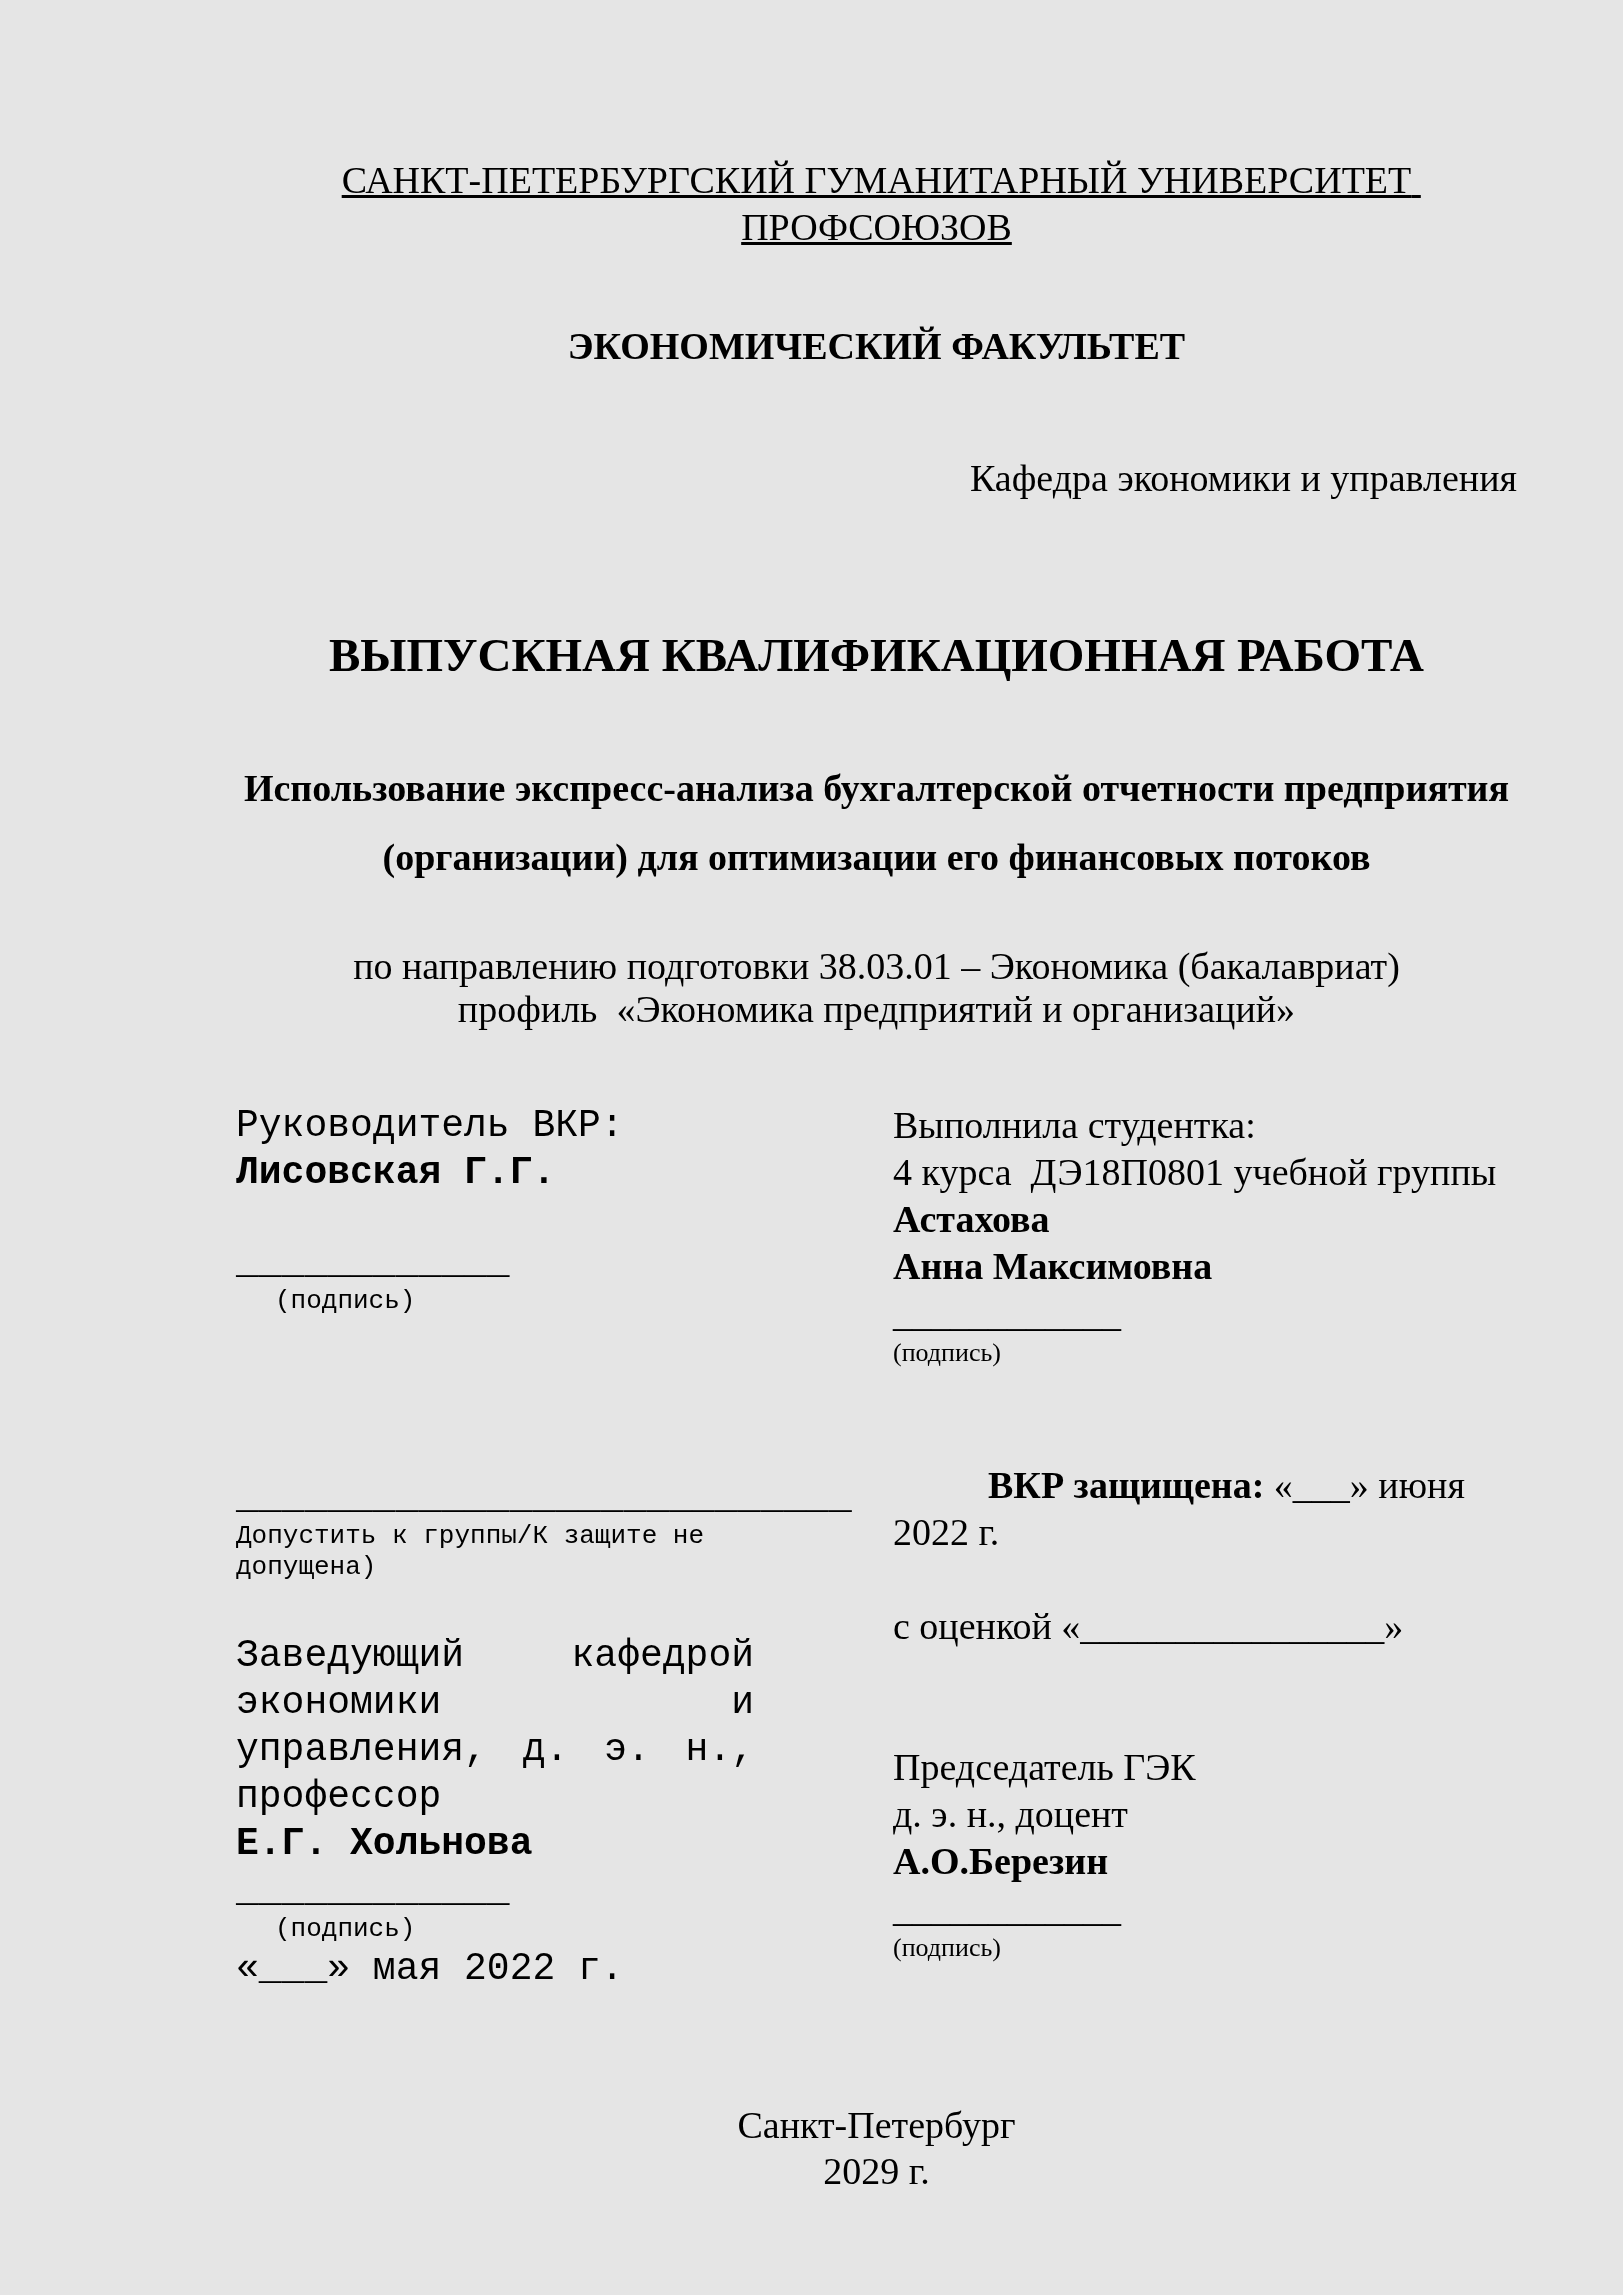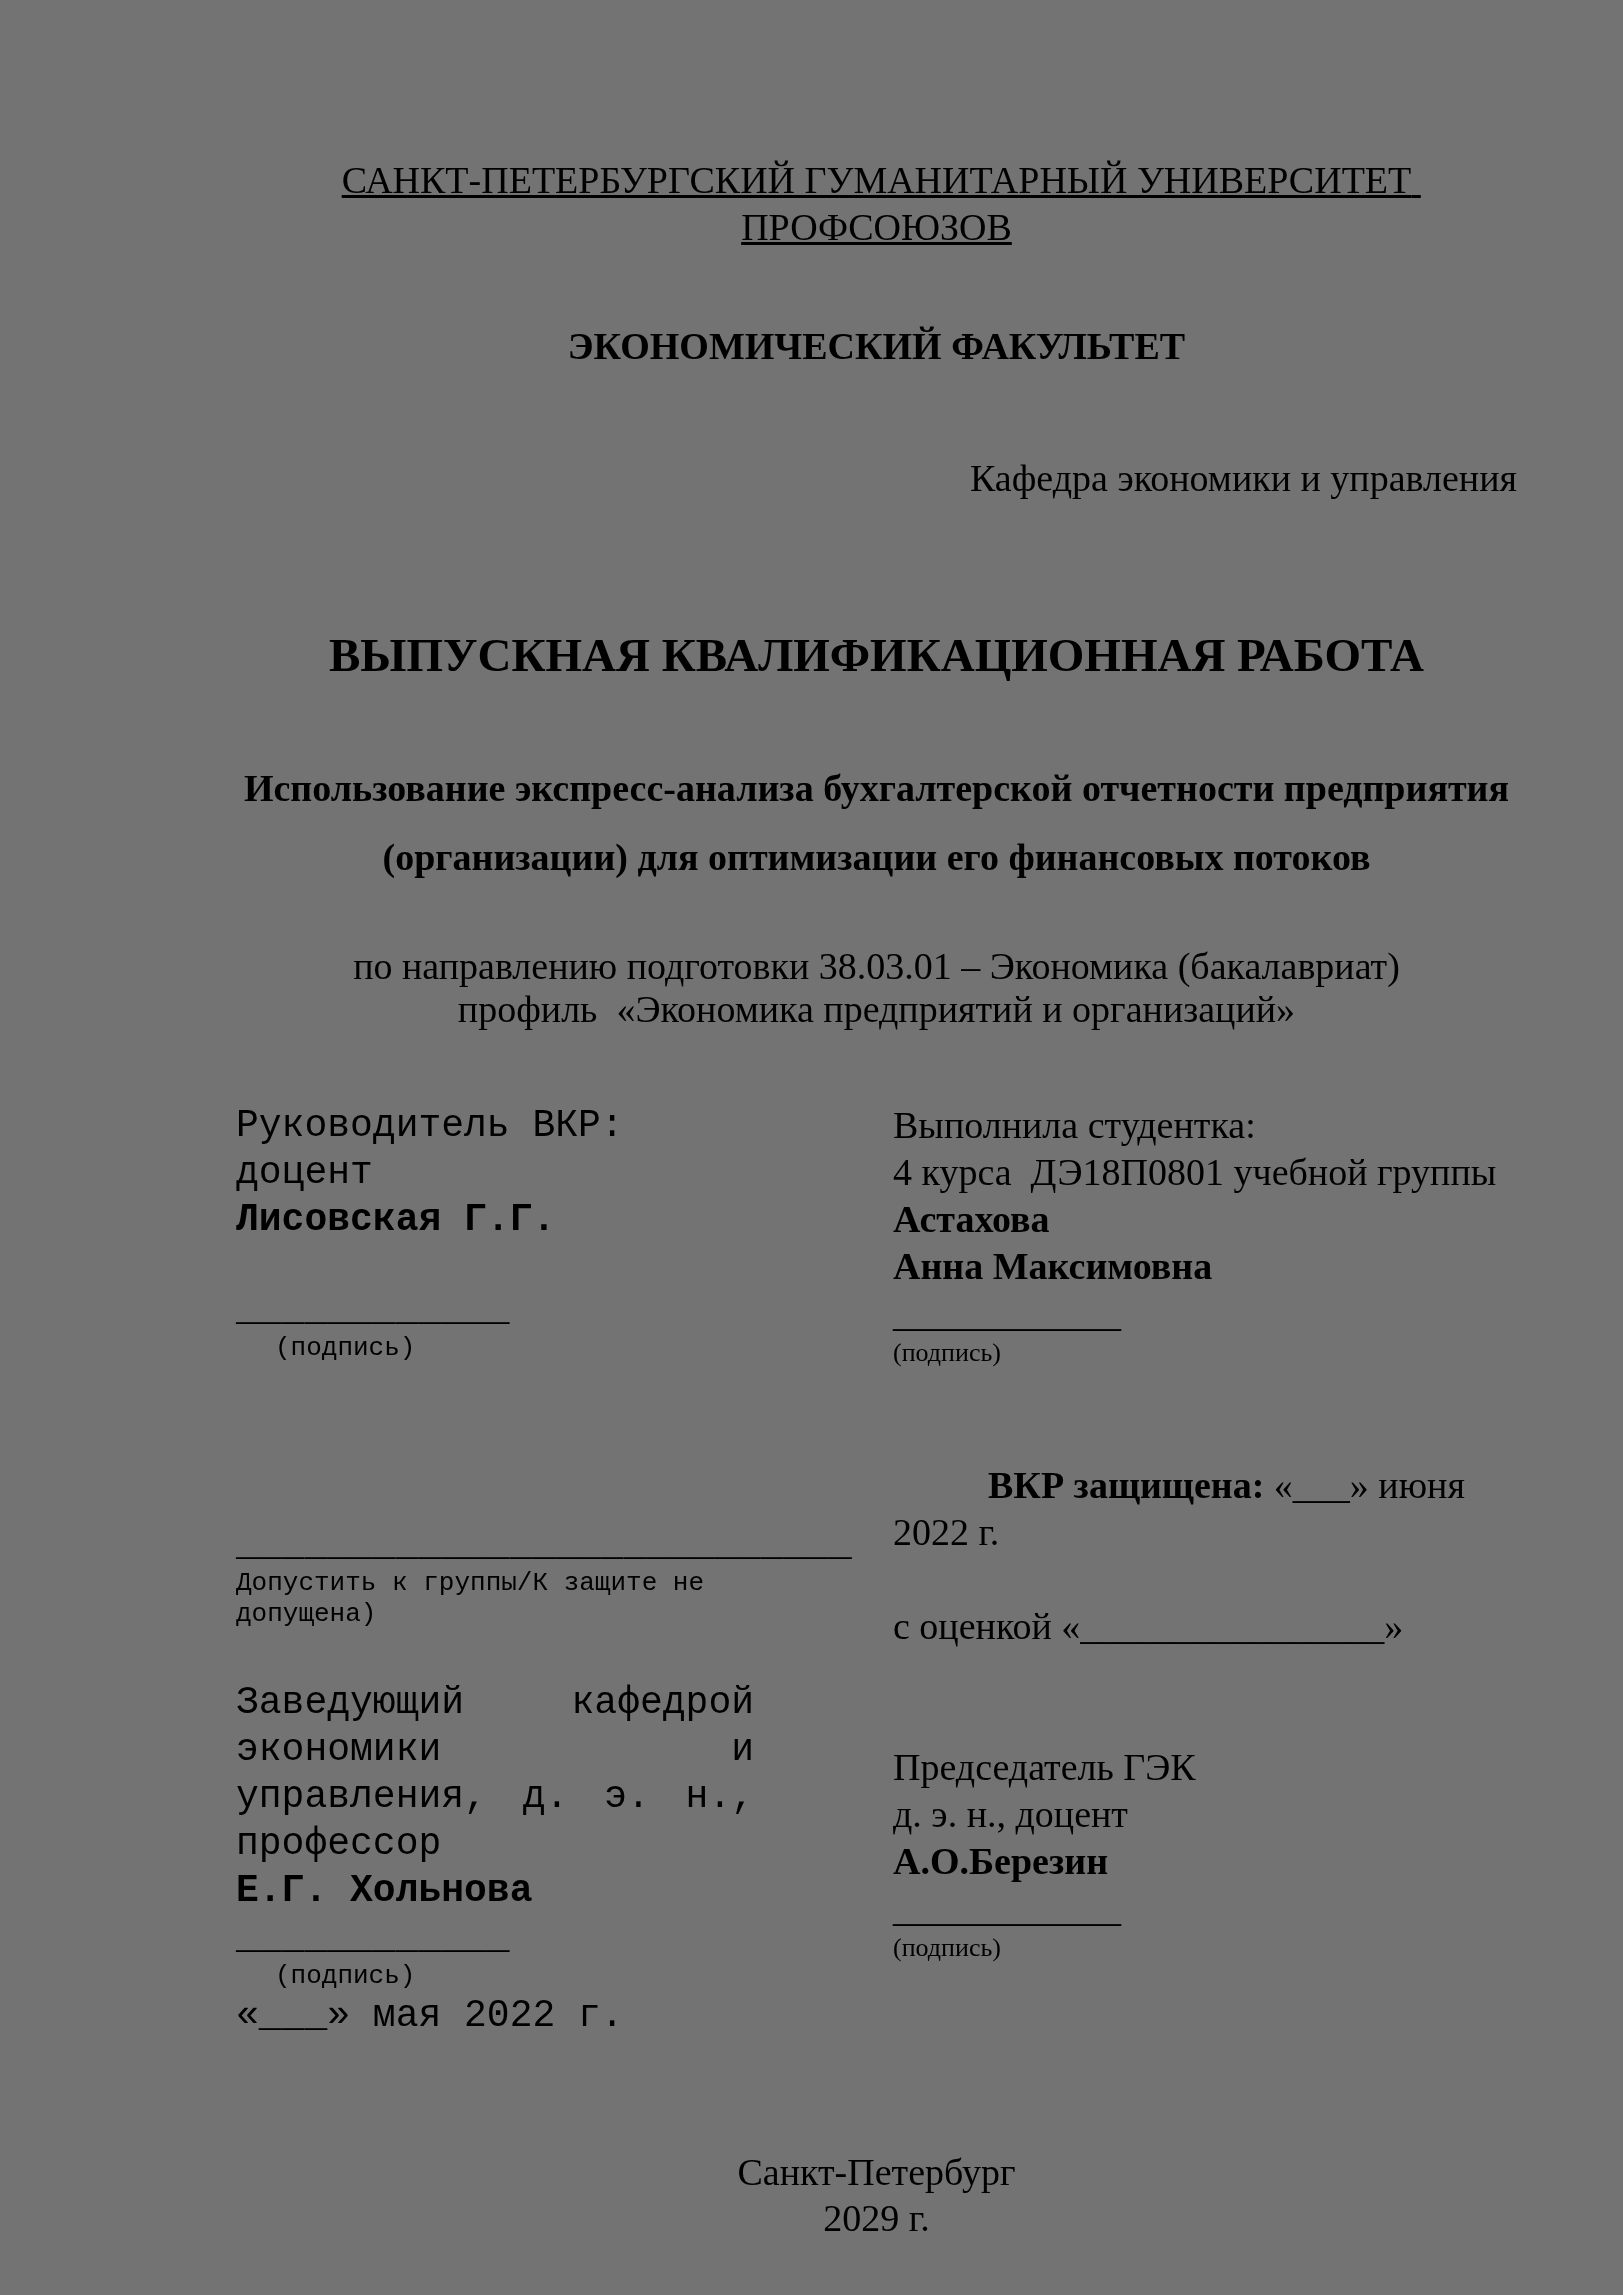--- a/index.html
+++ b/index.html
@@ -6,21 +6,21 @@
   html, body { background: #ffffff; }
   body {
     width: 1623px;
     height: 2295px;
     font-family: "Liberation Serif", "DejaVu Serif", serif;
     color: #000000;
   }
   .page {
     width: 1623px;
     height: 2295px;
-    background: #737373;
+    background: #e5e5e5;
     padding: 157px 106px 0 236px;
     overflow: hidden;
   }
   .t {
     font-size: 38px;
     line-height: 47px;
     white-space: pre-wrap;
   }
   .small {
     font-size: 26px;
@@ -92,21 +92,20 @@
   <div class="t center b thesis-title-2">(организации) для оптимизации его финансовых потоков</div>
 
   <div class="t center program-1">по направлению подготовки 38.03.01 – Экономика (бакалавриат)</div>
 
   <div class="t center program-2">профиль  «Экономика предприятий и организаций»</div>
 
   <div class="columns">
 
     <div class="col-left">
       <div class="t">Руководитель ВКР:</div>
-      <div class="t">доцент</div>
       <div class="t b">Лисовская Г.Г.</div>
 
       <div class="t sig-line-1">____________</div>
       <div class="small caption-indent">(подпись)</div>
 
       <div class="t admission-line">___________________________</div>
       <div class="small">Допустить к группы/К защите не допущена)</div>
 
       <div class="head-block">
         <div class="t just">Заведующий кафедрой экономики и</div>

